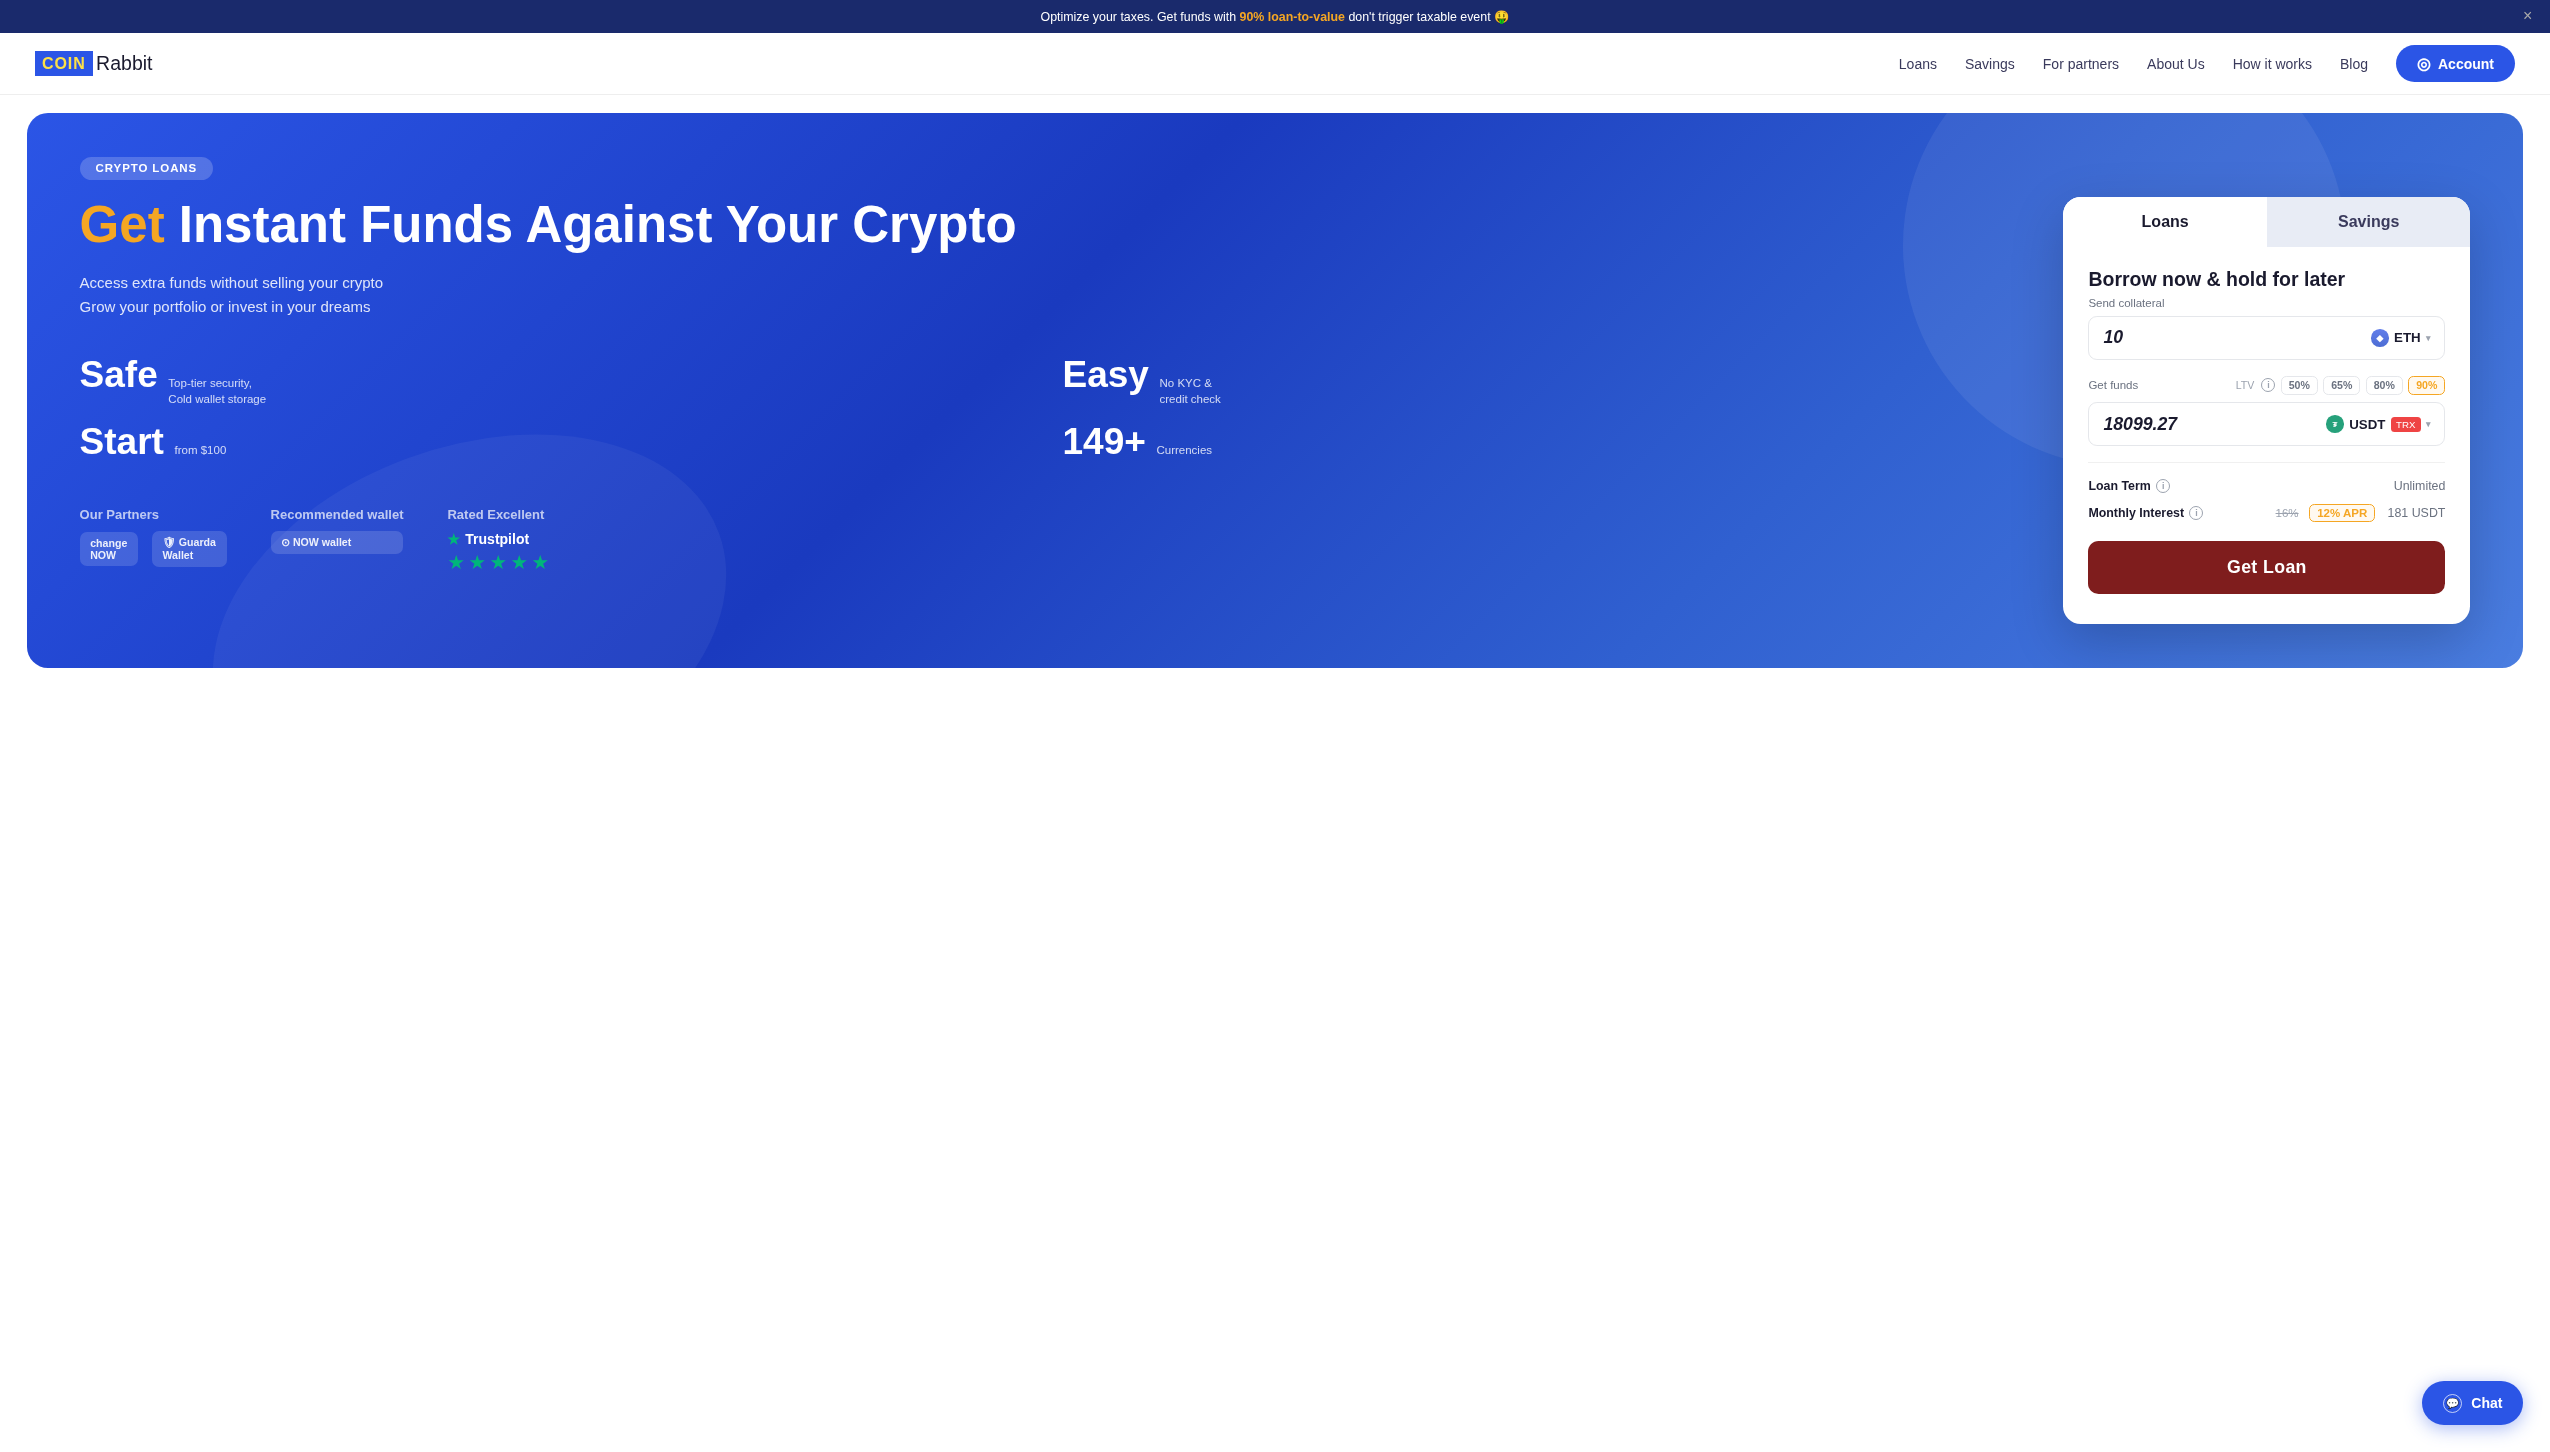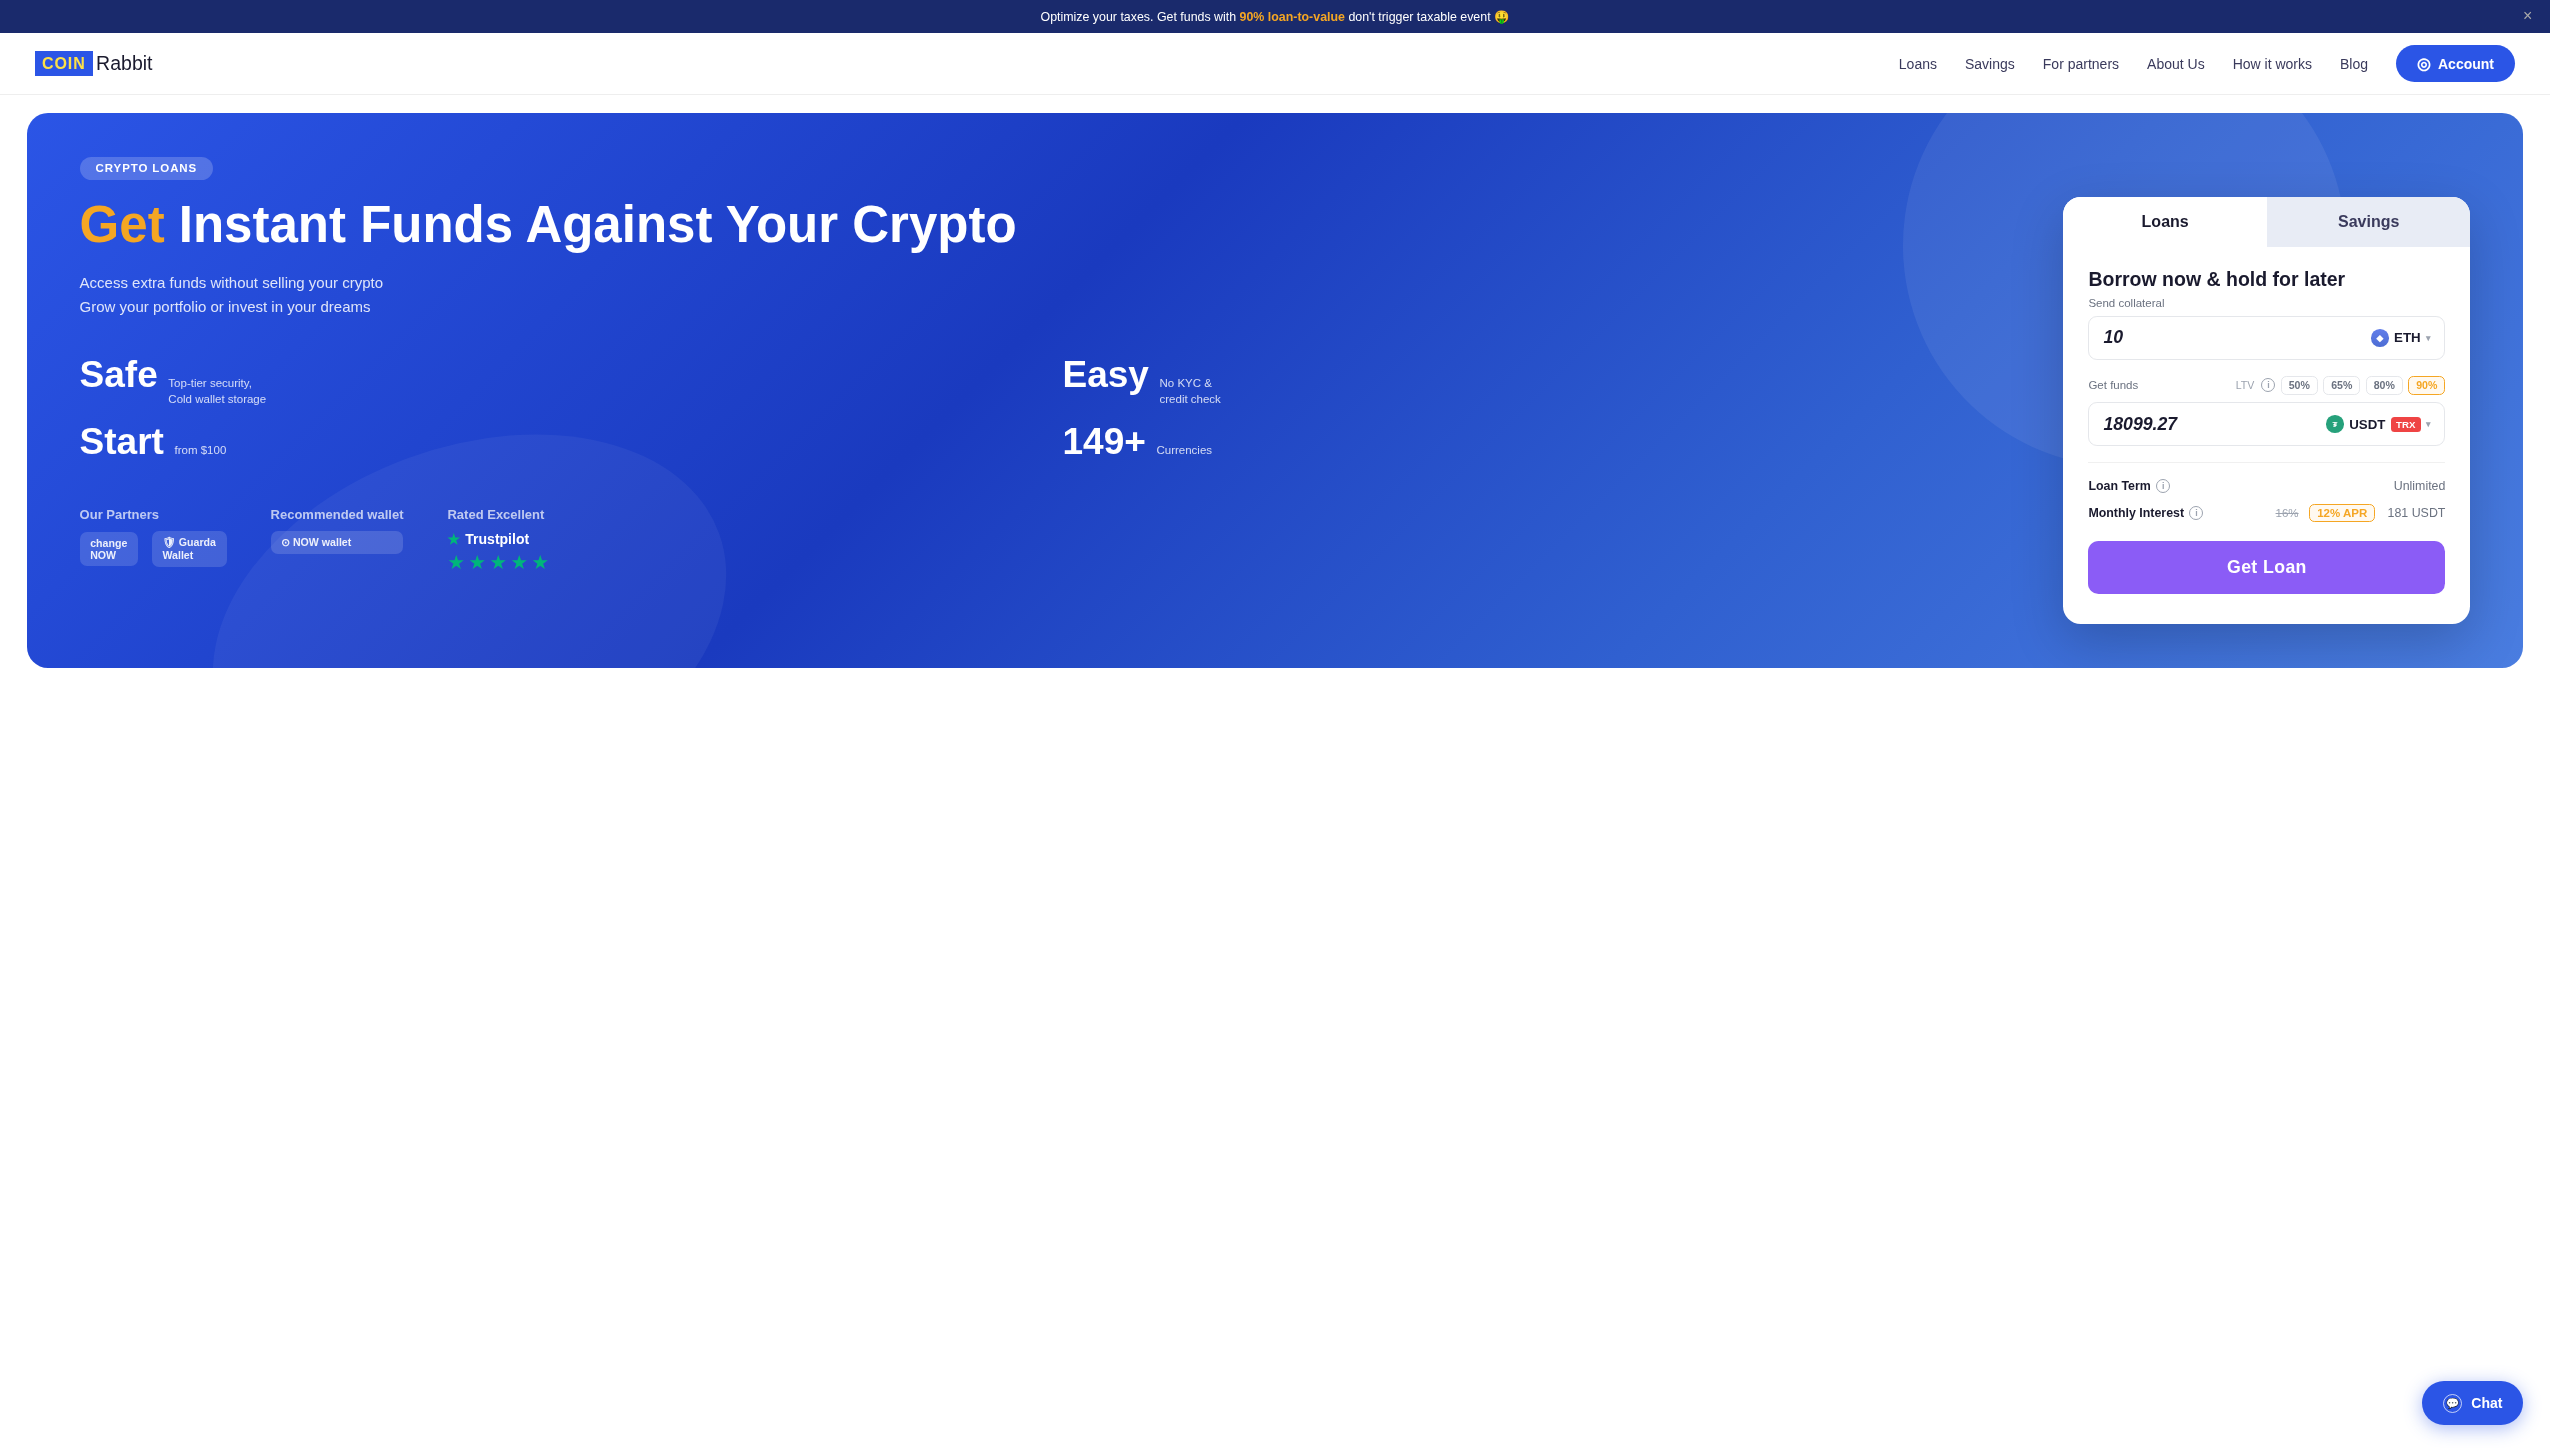--- a/index.html
+++ b/index.html
@@ -325,21 +325,21 @@
       align-items: center;
       justify-content: center;
       font-size: 8px;
       color: #fff;
       font-weight: 800;
     }
     .trx-badge {
       background: #ef4444;
       color: #fff;
       font-size: 9.7px;
-      font-weight: 700;
+      font-weight: 400;
       border-radius: 3.5px;
       padding: 1.8px 5.3px;
     }
     .chevron { font-size: 8.9px; color: #9ca3af; }
 
     .get-funds-row {
       display: flex;
       align-items: center;
       justify-content: space-between;
       margin-bottom: 7px;
@@ -419,21 +419,21 @@
       color: #f5a623;
       font-size: 11.5px;
       font-weight: 700;
       border-radius: 5.3px;
       padding: 1.8px 7px;
       margin-right: 7px;
     }
 
     .get-loan-btn {
       width: 100%;
-      background: #8b5cf6;
+      background: #7f1d1d;
       color: #fff;
       border: none;
       border-radius: 10.6px;
       padding: 16px;
       font-size: 17.7px;
       font-weight: 700;
       cursor: pointer;
       margin-top: 8.9px;
       letter-spacing: 0.4px;
     }

